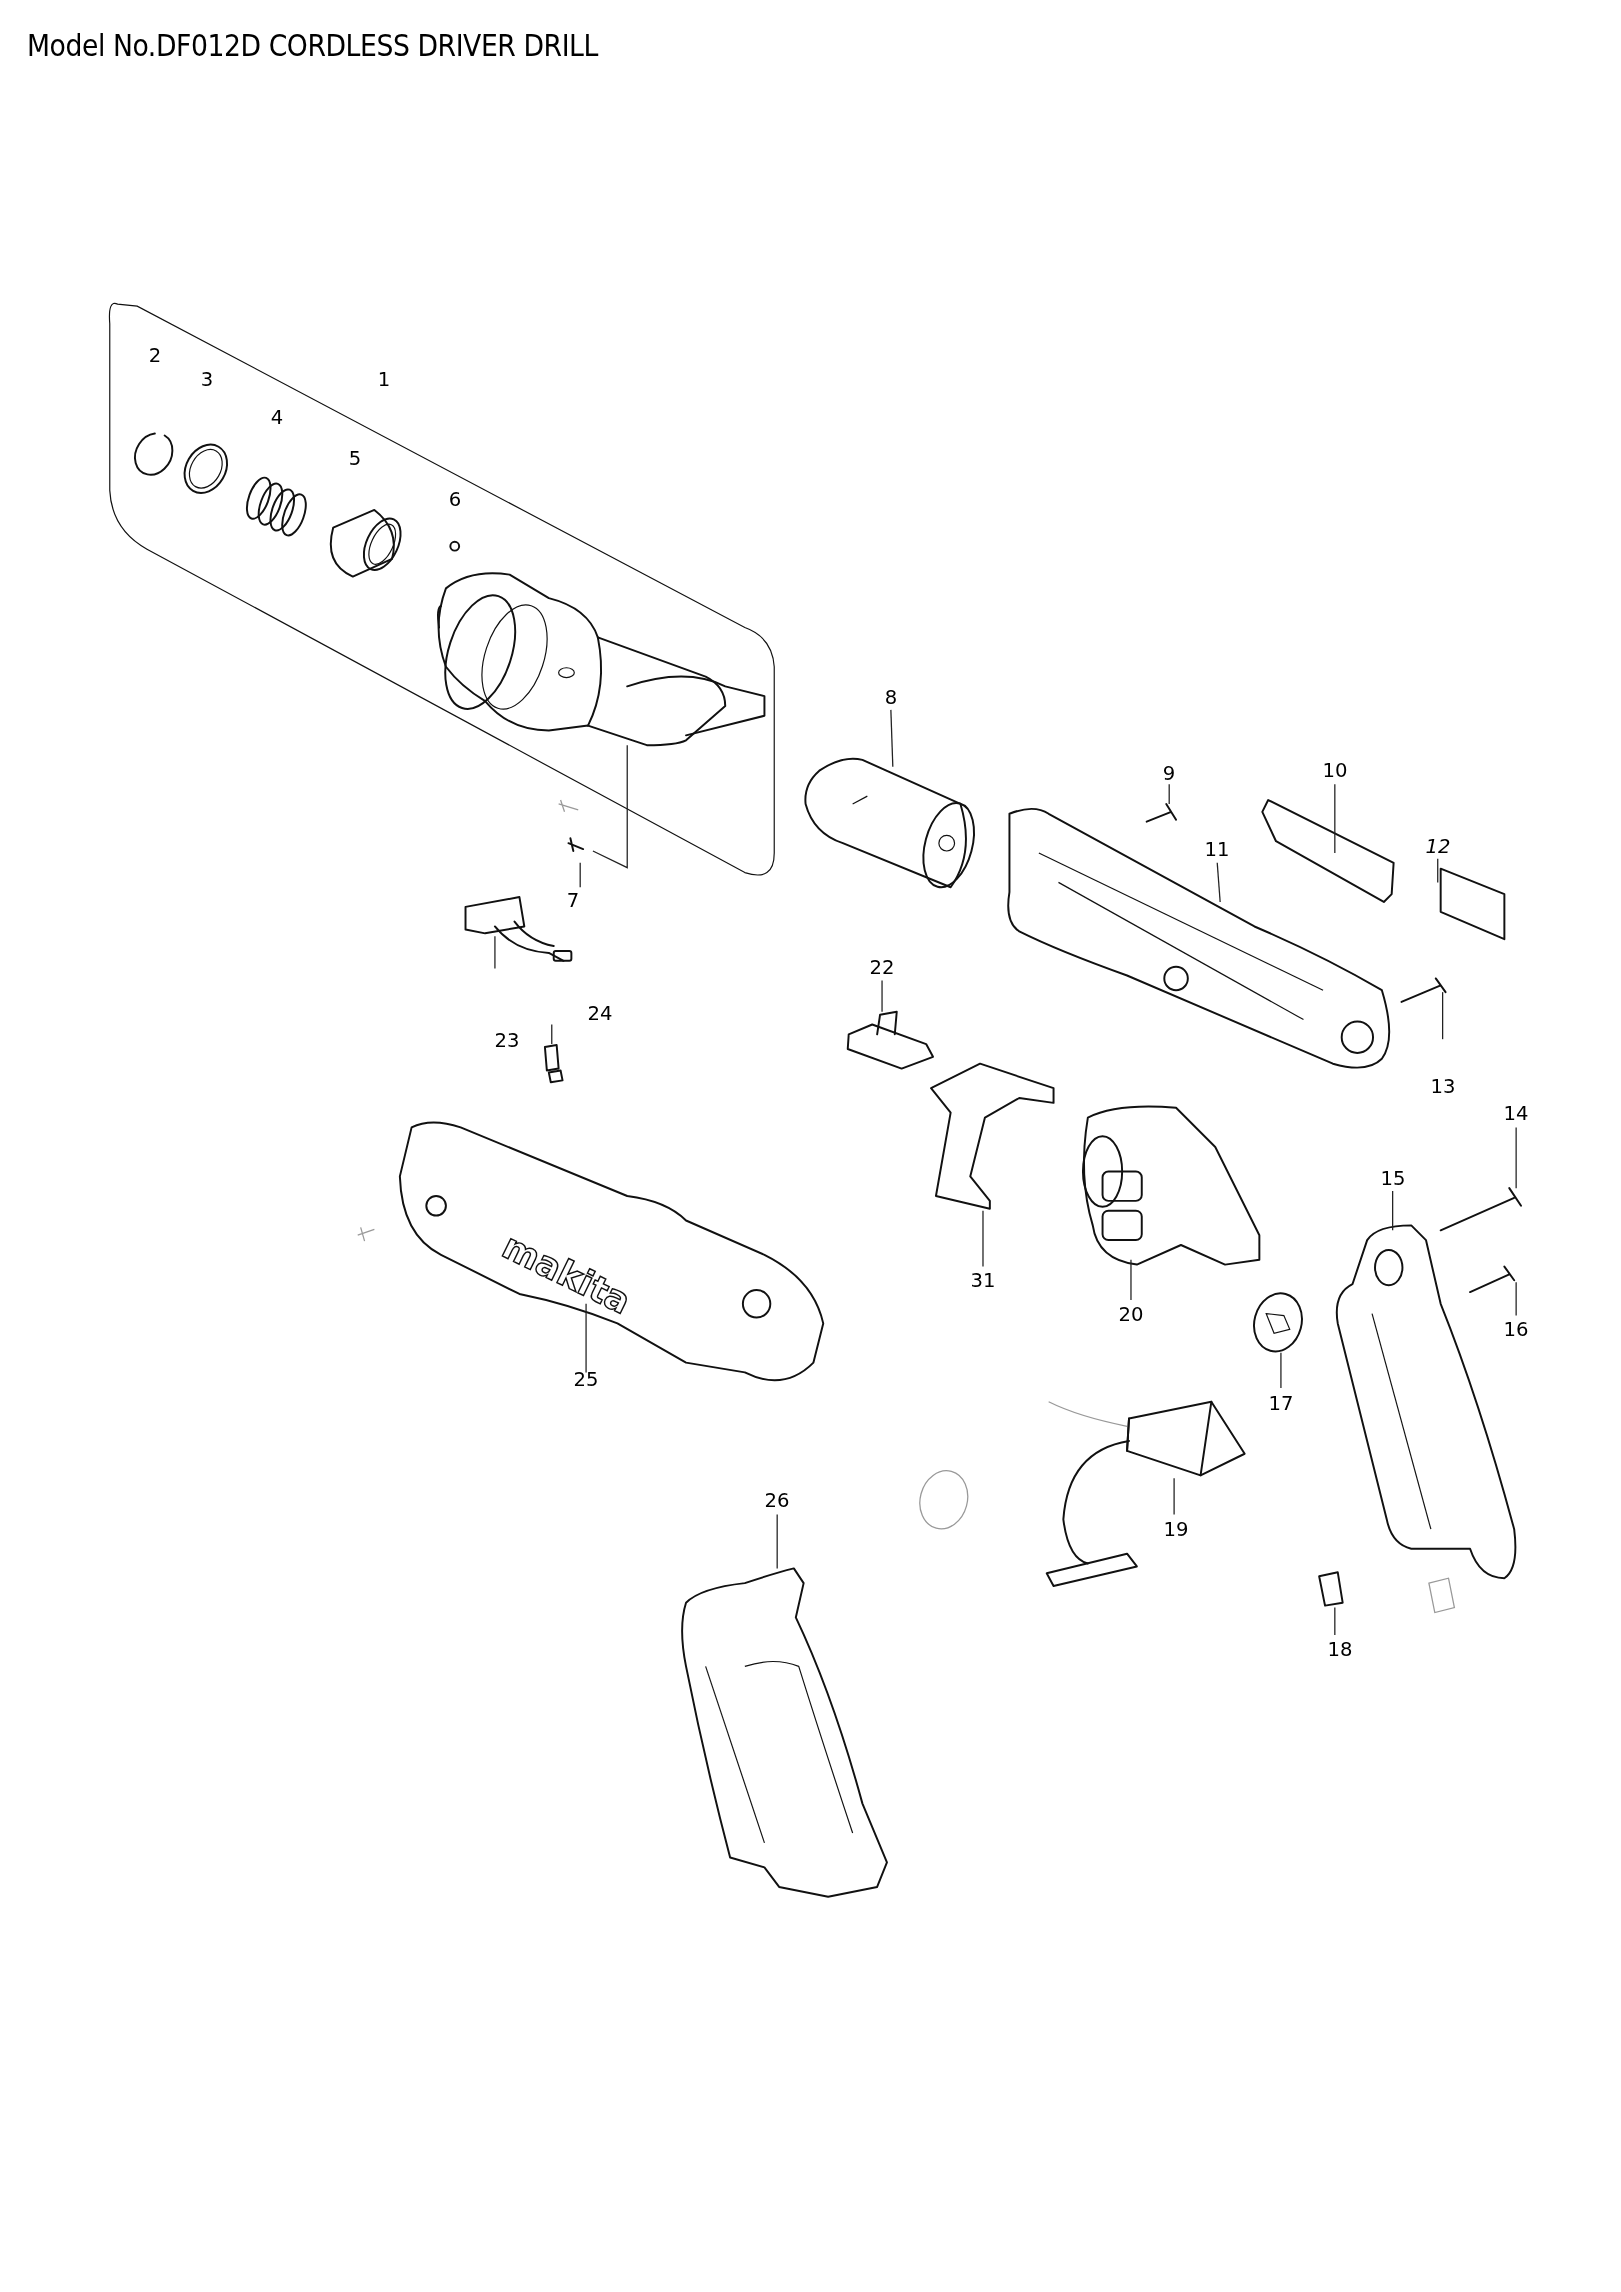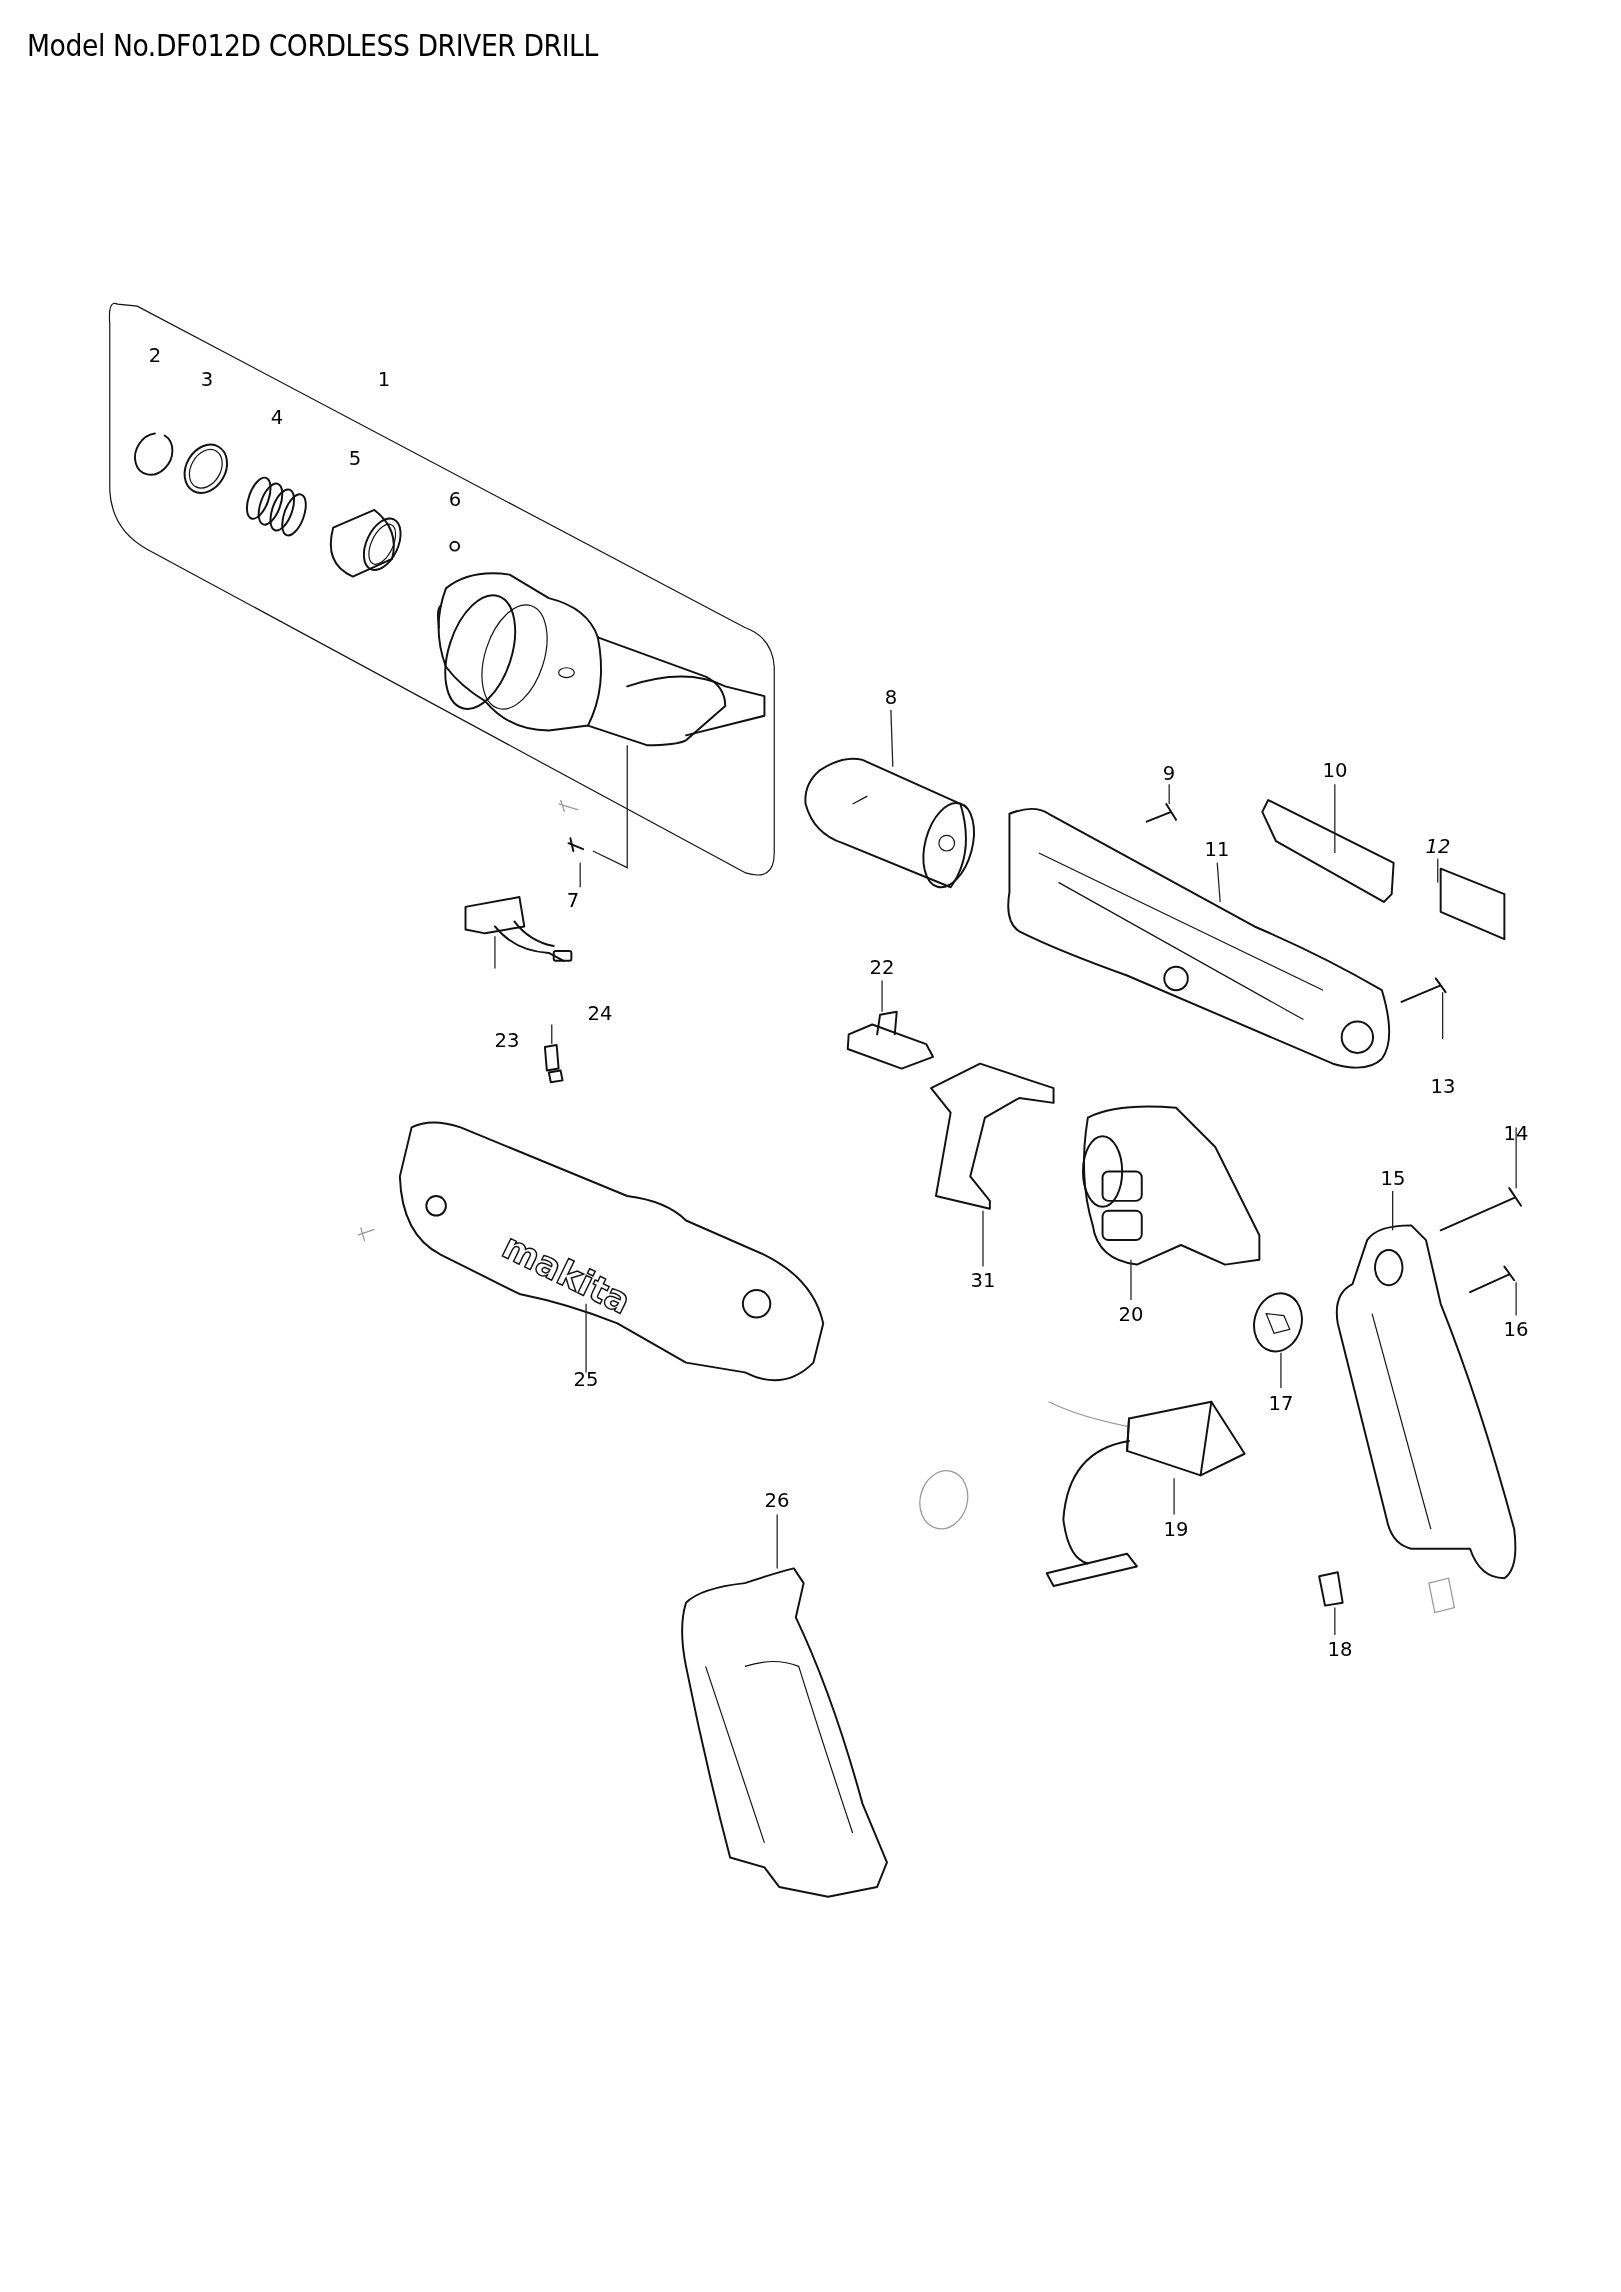--- a/index.html
+++ b/index.html
@@ -185,21 +185,21 @@
 <div class="lbl" style="left:277px;top:417px;">4</div>
 <div class="lbl" style="left:355px;top:458px;">5</div>
 <div class="lbl" style="left:455px;top:499px;">6</div>
 <div class="lbl" style="left:573px;top:900px;">7</div>
 <div class="lbl" style="left:891px;top:697px;">8</div>
 <div class="lbl" style="left:1169px;top:773px;">9</div>
 <div class="lbl" style="left:1335px;top:770px;">10</div>
 <div class="lbl" style="left:1217px;top:849px;">11</div>
 <div class="lbl" style="left:1438px;top:846px;font-style:italic;">12</div>
 <div class="lbl" style="left:1443px;top:1053px;margin-top:33px;">13</div>
-<div class="lbl" style="left:1516px;top:1113px;margin-top:20px;">14</div>
+<div class="lbl" style="left:1516px;top:1113px;">14</div>
 <div class="lbl" style="left:1393px;top:1178px;">15</div>
 <div class="lbl" style="left:1516px;top:1329px;">16</div>
 <div class="lbl" style="left:1281px;top:1403px;">17</div>
 <div class="lbl" style="left:1340px;top:1649px;">18</div>
 <div class="lbl" style="left:1176px;top:1529px;">19</div>
 <div class="lbl" style="left:1131px;top:1314px;">20</div>
 <div class="lbl" style="left:983px;top:1280px;">31</div>
 <div class="lbl" style="left:882px;top:967px;">22</div>
 <div class="lbl" style="left:495px;top:1040px;margin-left:12px;">23</div>
 <div class="lbl" style="left:552px;top:1013px;margin-left:48px;">24</div>

